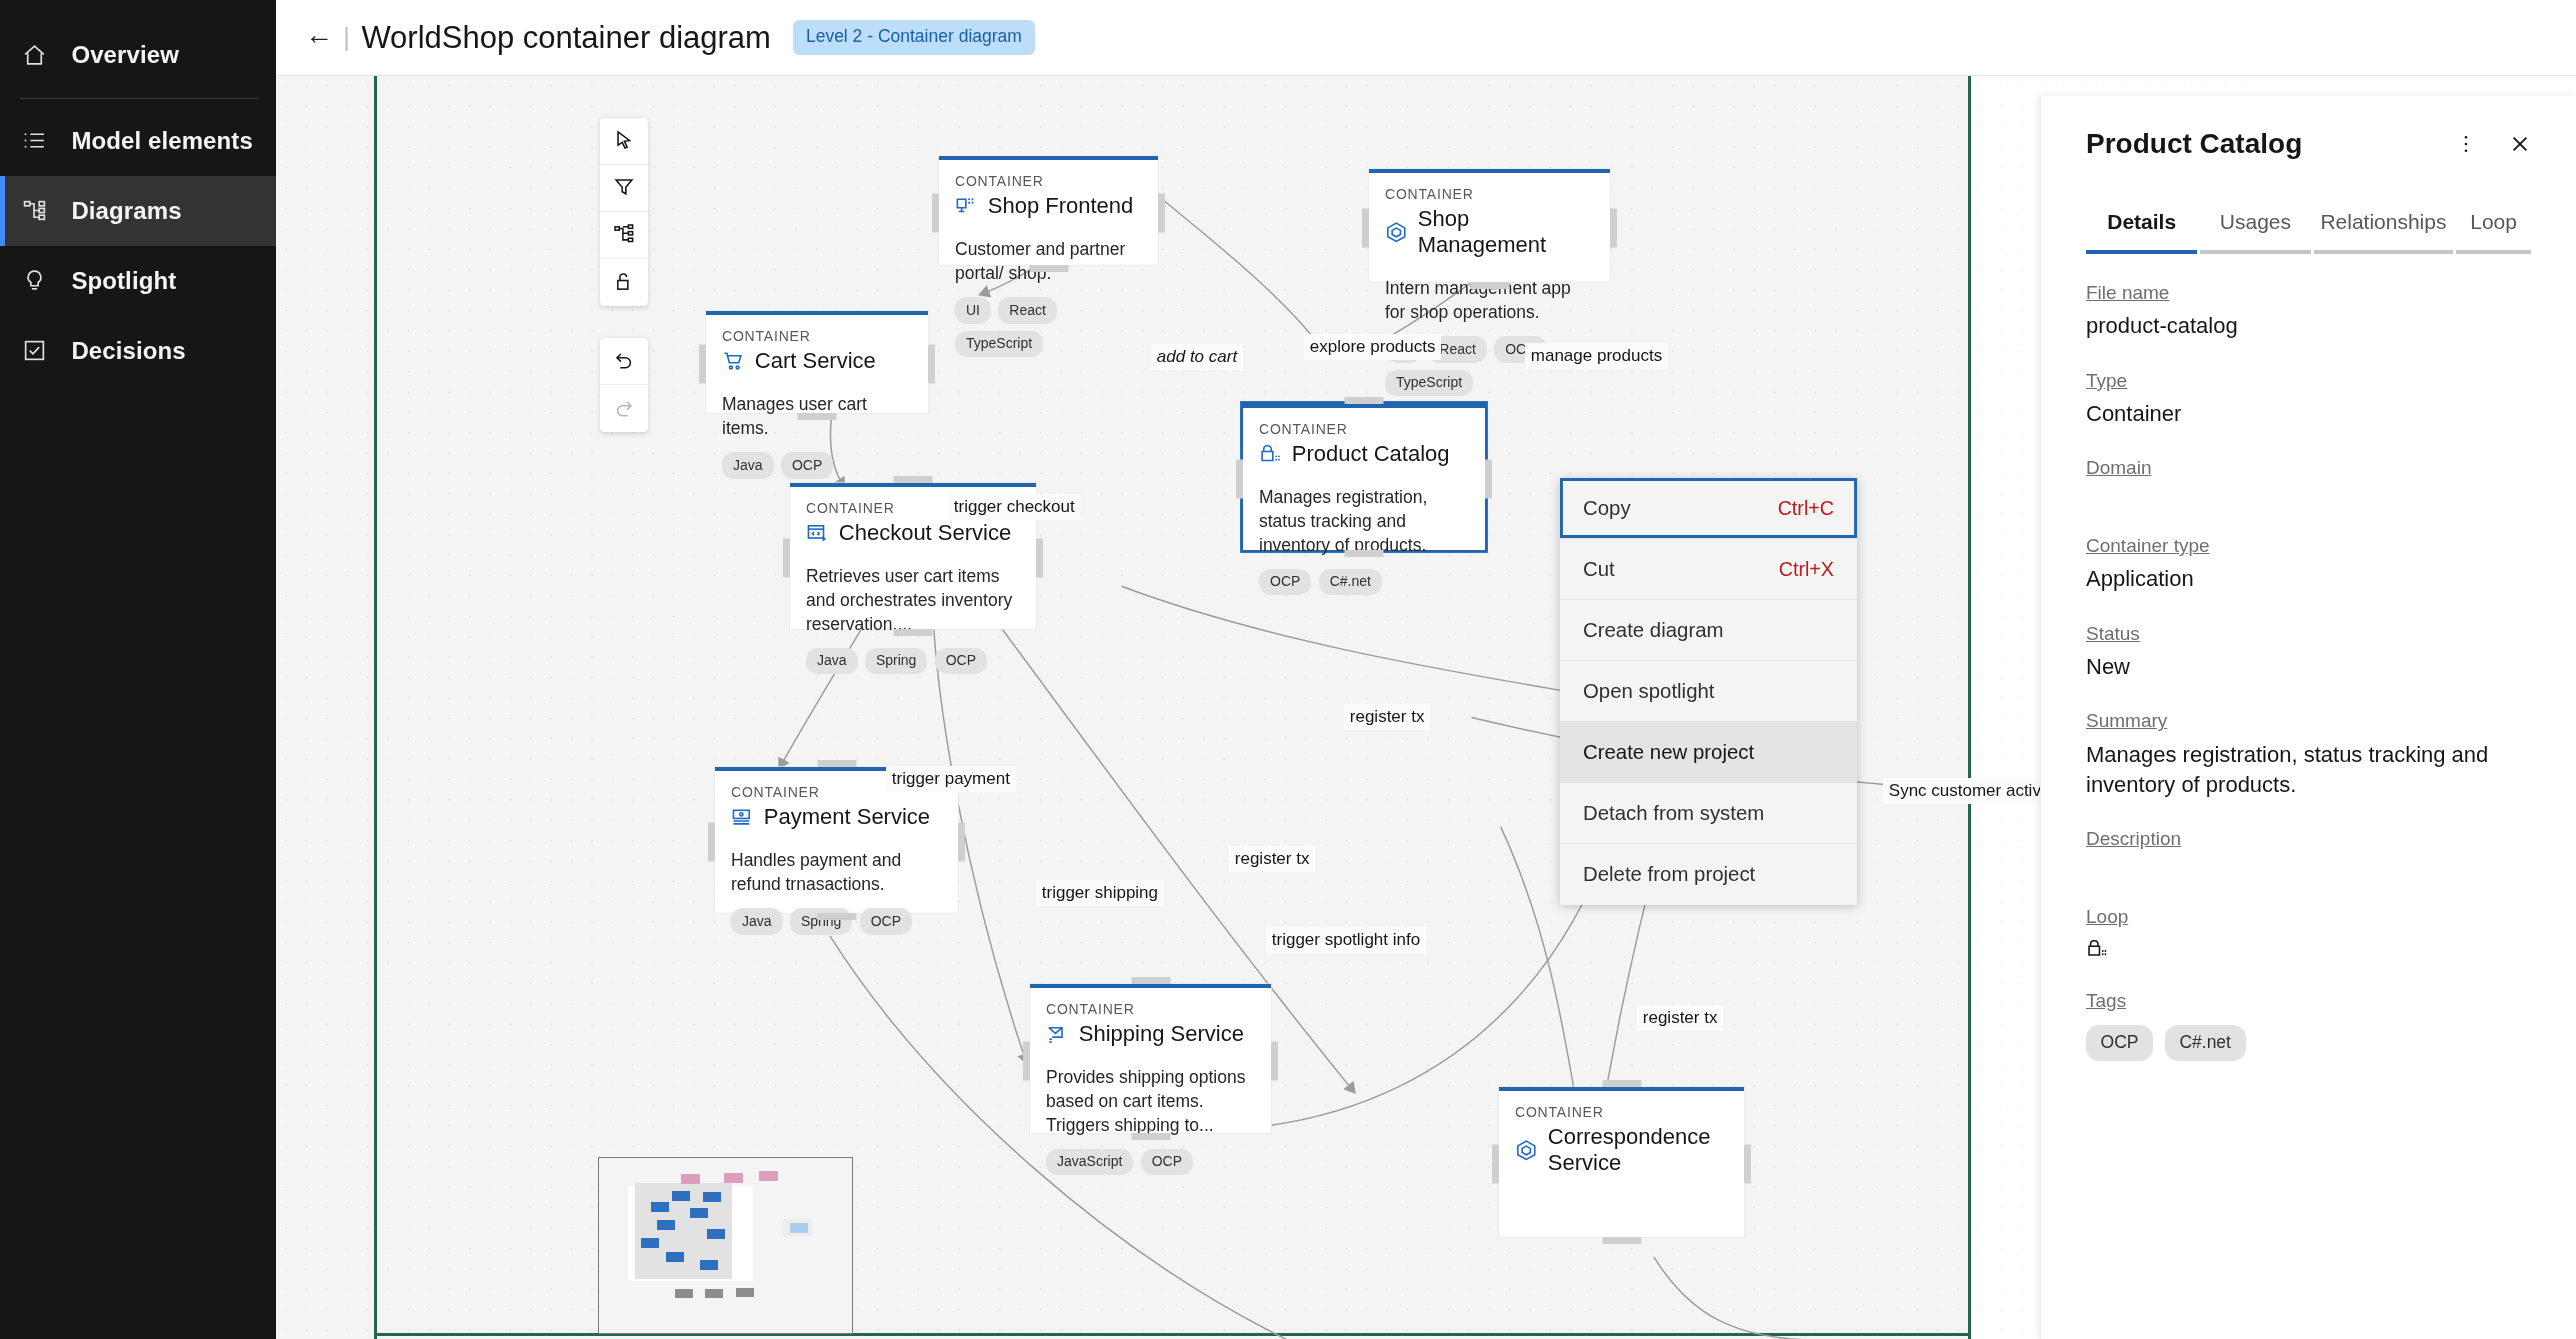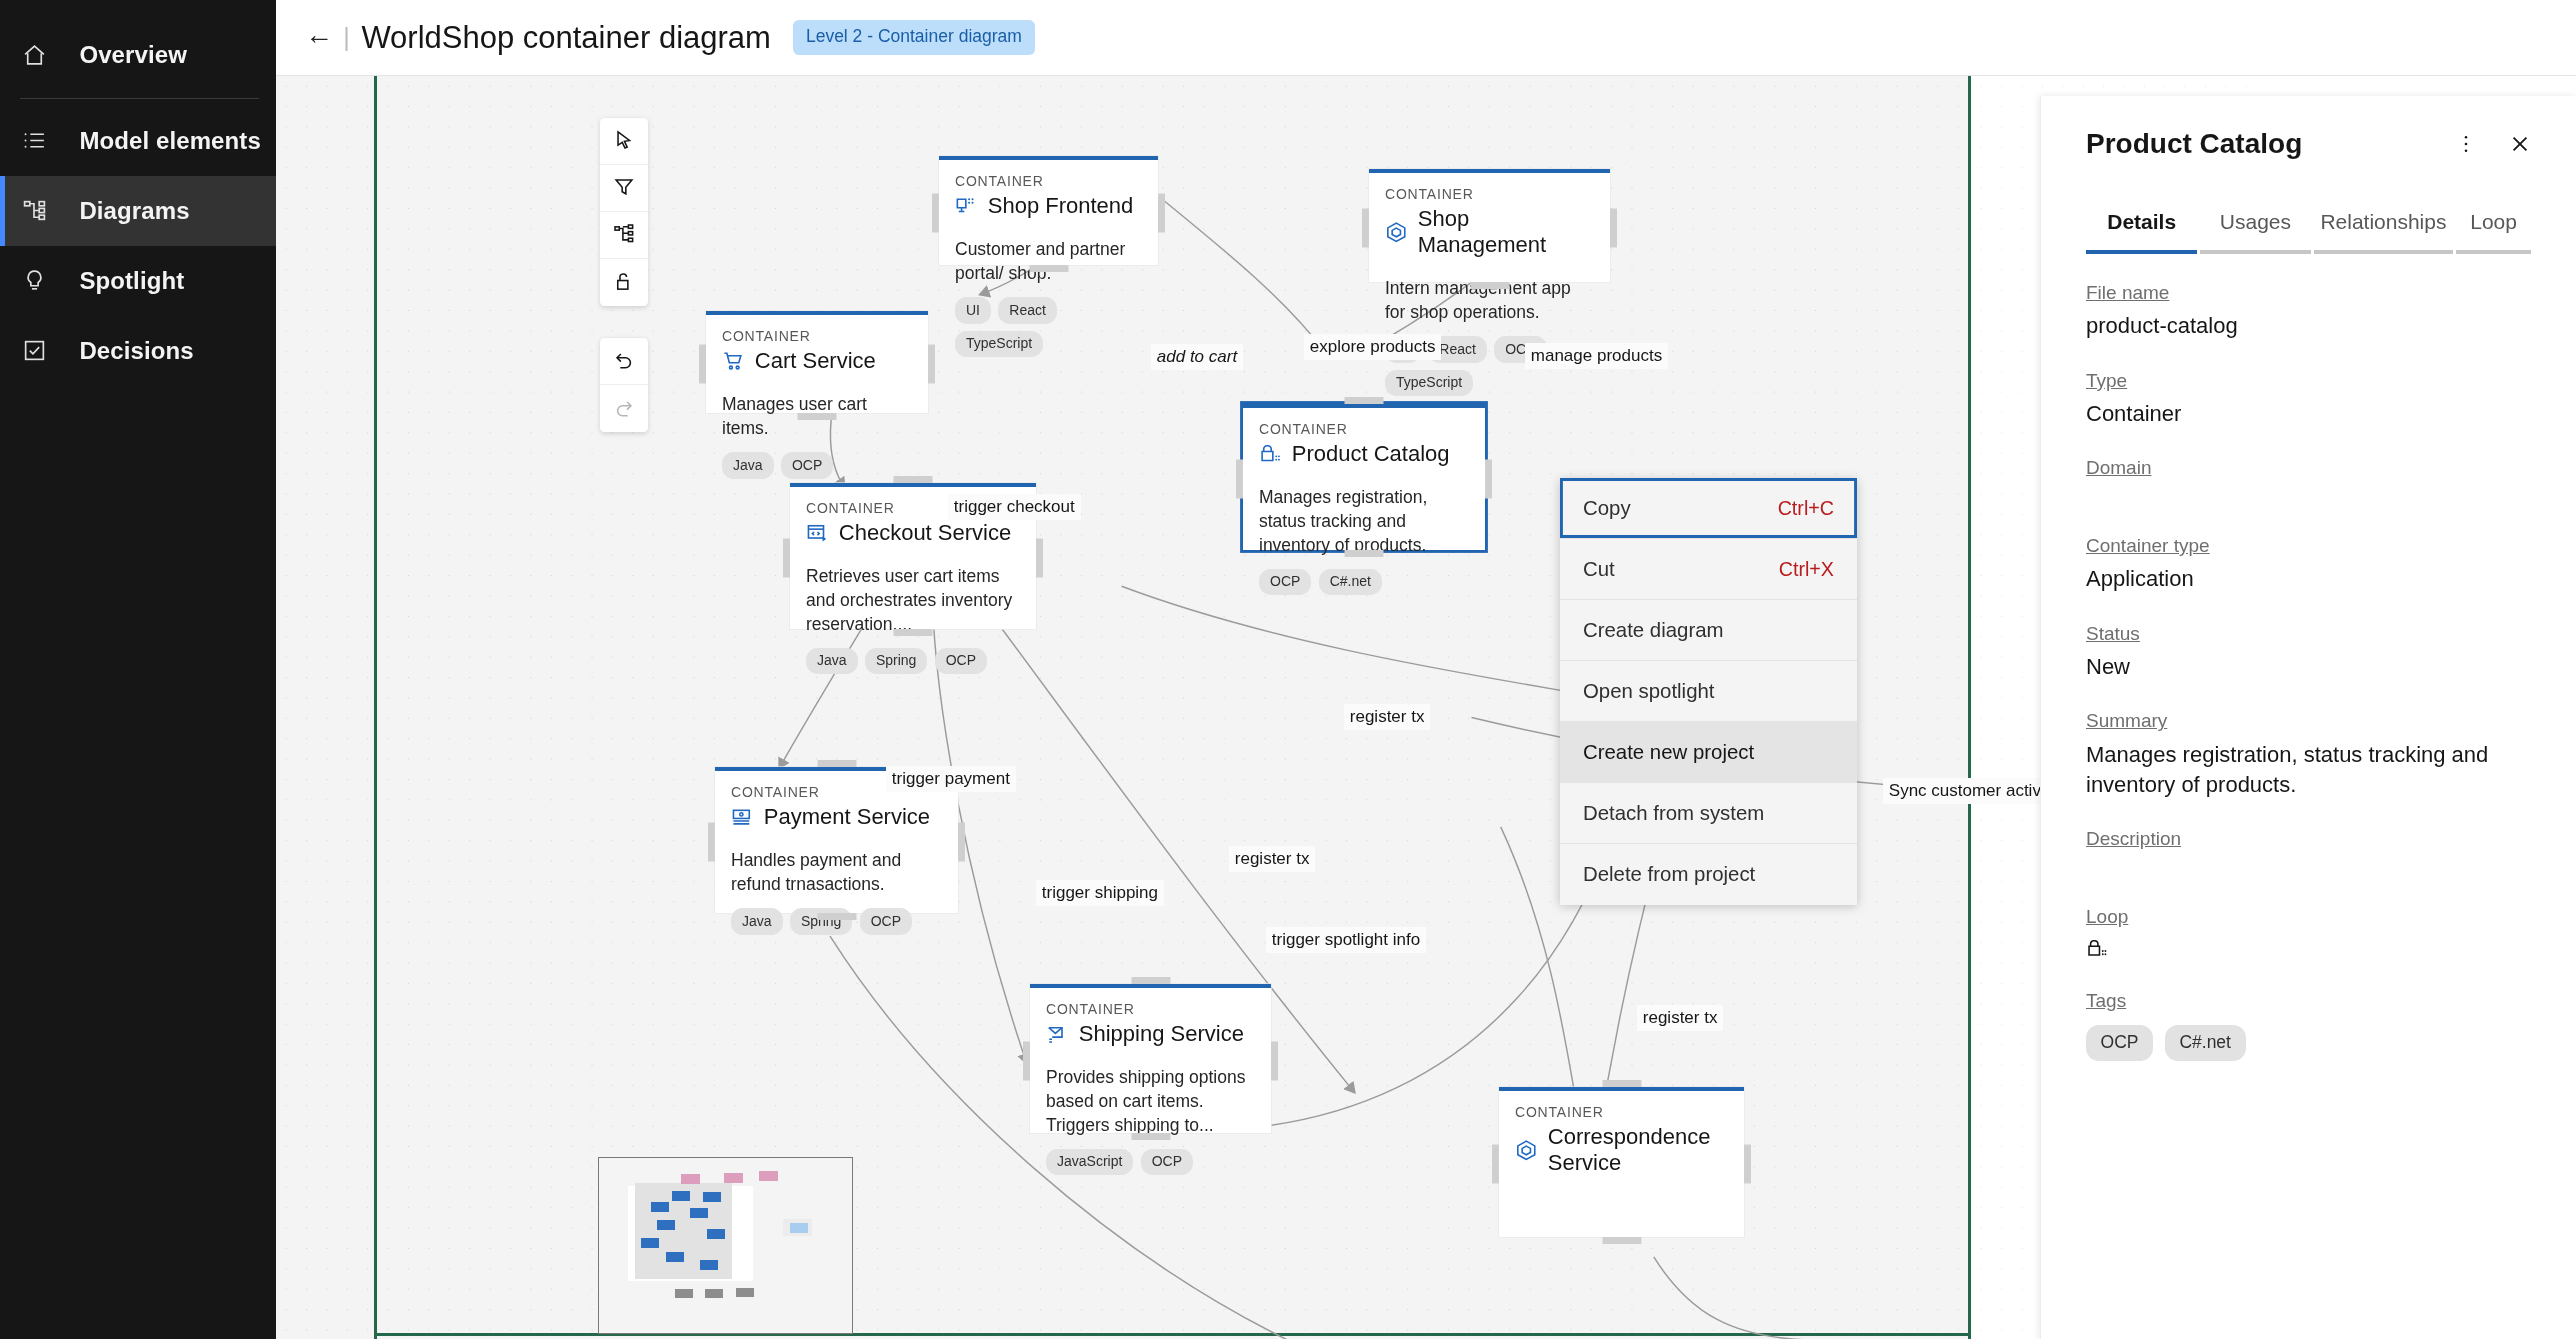--- a/index.html
+++ b/index.html
@@ -32,21 +32,21 @@
     content: ""; position: absolute; left: 0; top: 0;
     width: 5.1px; height: 100%; background: #4589ff;
   }
   .side-icon {
     width: 29px; height: 29px;
     display: flex; align-items: center; justify-content: center;
     color: #d8d8d8; flex: 0 0 29px;
   }
   .side-icon svg { width: 25px; height: 25px; stroke: #e0e0e0; fill: none; stroke-width: 1.6; }
   .side-label {
-    color: #f4f4f4; font-size: 24px; font-weight: 600; letter-spacing: 0.1px; margin-left: 8px;
+    color: #f4f4f4; font-size: 24px; font-weight: 600; letter-spacing: 0.1px;
   }
   .side-sep {
     height: 0.7px; background: #3a3a3a; margin: 7.3px 17.5px 7.3px 20.4px;
   }
 
   
   .main { position: relative; flex: 1; height: 1340px; background: #fff; }
   .header {
     height: 76px; display: flex; align-items: center;
     padding-left: 29px; gap: 0px; background: #fff;

